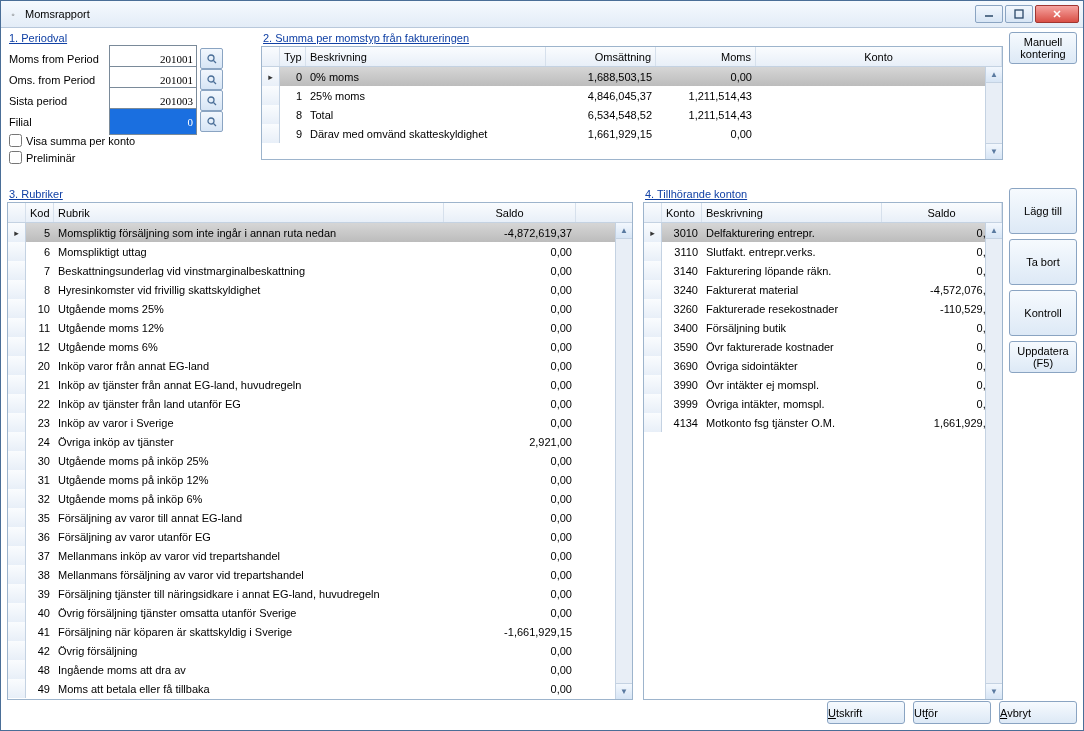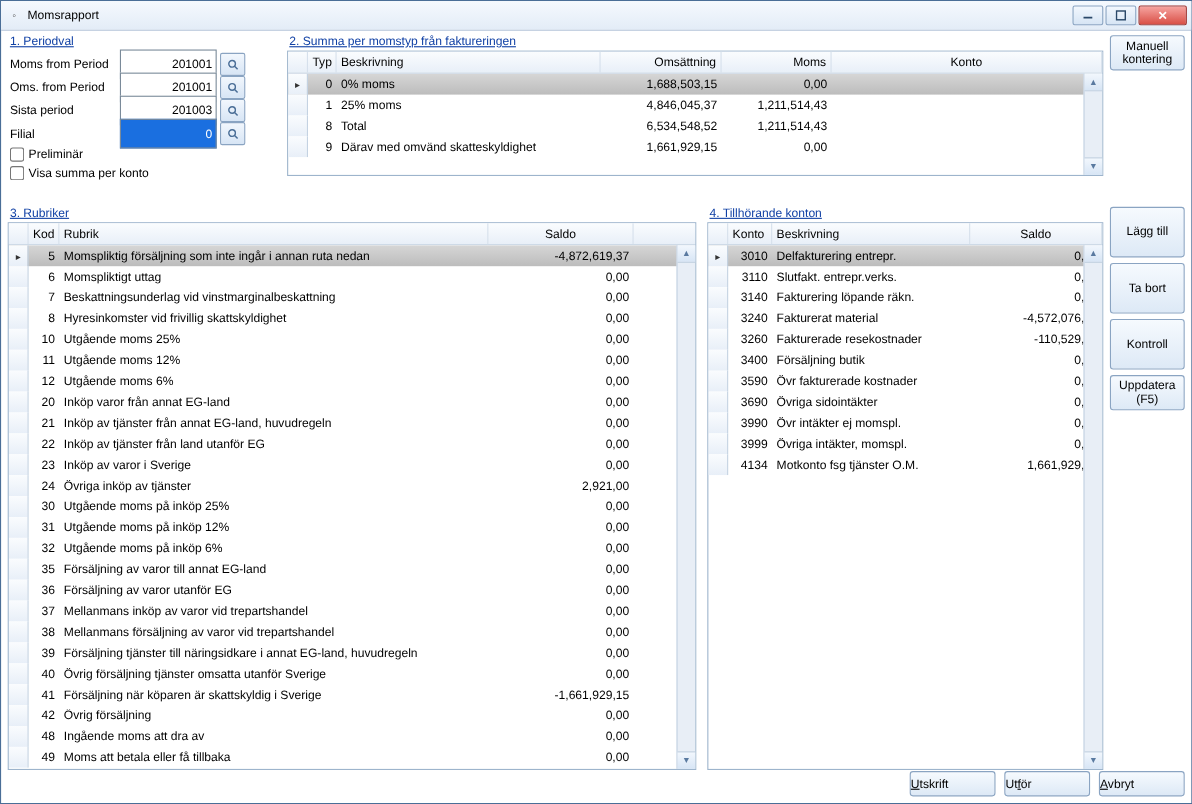--- a/index.html
+++ b/index.html
@@ -11,21 +11,21 @@
 .tbtn{width:26px;height:16px;border:1px solid #8aa4c2;border-radius:2px;background:linear-gradient(#f2f7fd,#d7e5f5);display:flex;align-items:center;justify-content:center;color:#2a4869}
 .tbtn.close{background:linear-gradient(#f6a4a0,#d94f46);border-color:#a03530;color:#fff;width:42px}
 .tbtn svg{width:10px;height:10px}
 .body{position:absolute;top:27px;bottom:0;left:0;right:0;padding:4px 6px 6px 6px;box-sizing:border-box}
 .section-title{color:#1141a5;text-decoration:underline;font-size:11px;margin:0 0 2px 2px}
 .top{display:flex;height:128px}
 .periodval{width:248px}
 .pv-body{border:none;padding:2px 2px 0 2px}
 .pv-row{display:flex;align-items:center;height:21px}
 .pv-row label{width:100px}
-.pv-row input{width:80px;height:17px;border:1px solid #7a8a99;padding:4px 3px;text-align:right;font-family:Liberation Sans, sans-serif;font-size:11px}
+.pv-row input{width:80px;height:17px;border:1px solid #7a8a99;padding:4px 3px;text-align:right;font-family:Liberation Serif, serif;font-size:11px}
 .pv-row input.blue{background:#1a6fe0;color:#fff;text-align:right}
 .pv-btn{width:21px;height:19px;margin-left:3px;border:1px solid #8aa4c2;border-radius:2px;background:linear-gradient(#f2f7fd,#d7e5f5);display:flex;align-items:center;justify-content:center}
 .pv-btn svg{width:12px;height:12px}
 .chk{display:flex;align-items:center;height:17px;padding-left:0}
 .chk input{margin:0 4px 0 0}
 .summa{flex:1;margin-left:6px}
 .panel-right{width:68px;margin-left:6px}
 .btn{display:block;text-align:center;width:66px;border:1px solid #8aa4c2;border-radius:3px;background:linear-gradient(#f6fafe,#dde9f6);padding:16px 0;margin-bottom:5px;font-size:11px;color:#000}
 .btn.two{line-height:12px;padding:3px 0}
 .grid{border:1px solid #9db4cc;background:#fff;position:relative}
@@ -122,25 +122,25 @@
             <input class="blue" value="0" style="">
             <div class="pv-btn">
                 <svg viewBox="0 0 12 12">
                   <circle cx="5" cy="5" r="3" fill="none" stroke="#4a6e97" stroke-width="1.3"></circle>
                   <path d="M7.5 7.5L10 10" stroke="#4a6e97" stroke-width="1.3"></path>
                 </svg>
               </div>
           </div>
           <div class="chk">
               <input type="checkbox" style="">
-              <span>Preliminär</span>
+              <span>Visa summa per konto</span>
             </div>
           <div class="chk">
               <input type="checkbox" style="">
-              <span>Visa summa per konto</span>
+              <span>Preliminär</span>
             </div>
         </div>
       </div>
 
       <div class="summa">
         <div class="section-title">2. Summa per momstyp från faktureringen</div>
         <div class="grid g-summa" style="height:112px">
           <div class="ghead">
             <div class="c0"></div>
             <div class="c1">Typ</div>

